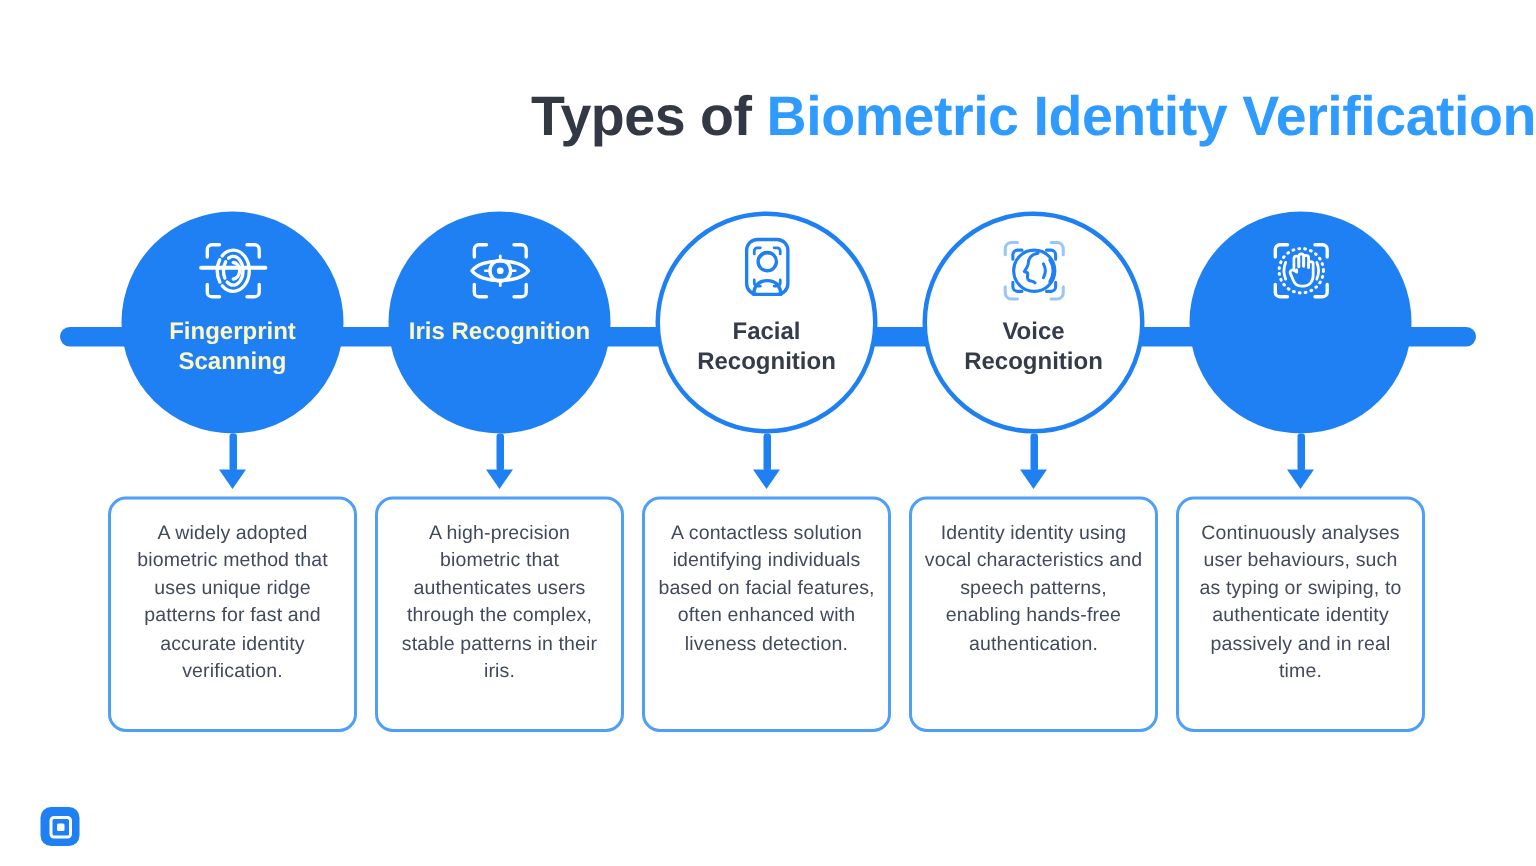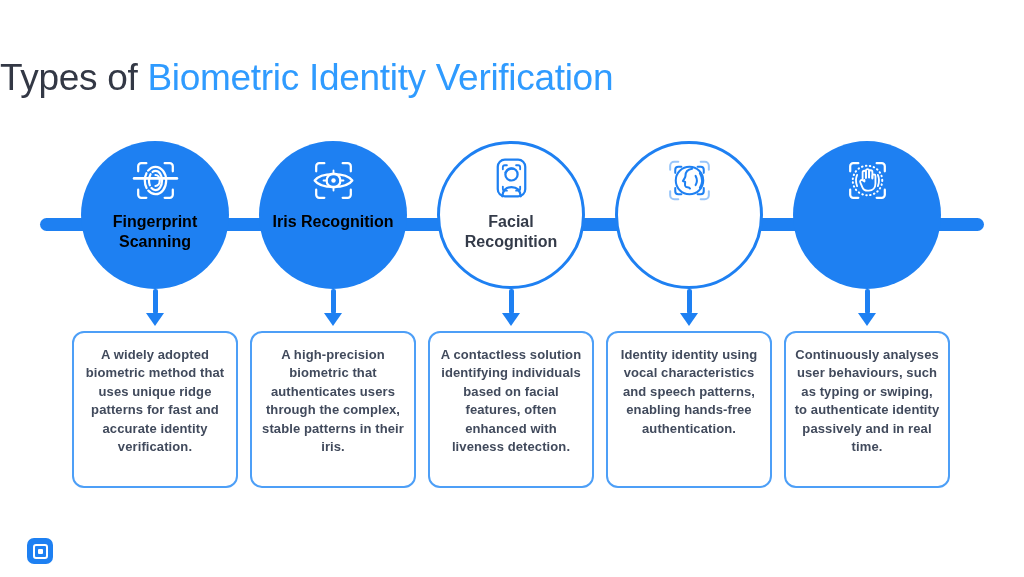--- a/index.html
+++ b/index.html
@@ -7,45 +7,45 @@
     --titleblue:#2f9bff;
     --dark:#333845;
     --dark2:#343b49;
     --body:#414a5c;
     --border:#4d9ff7;
   }
   *{margin:0;padding:0}
   body{background:#fff}
   .canvas{position:relative;width:1024px;height:577px;background:#ffffff;overflow:hidden;
           font-family:"Liberation Sans",sans-serif;}
-  .title{position:absolute;top:57px;left:0;width:100%;text-align:left;
-         font-size:37px;font-weight:400;color:var(--dark);letter-spacing:-0.3px;}
+  .title{position:absolute;top:57px;left:0;width:100%;text-align:right;
+         font-size:37px;font-weight:700;color:var(--dark);letter-spacing:-0.3px;}
   .title .hl{color:var(--titleblue);}
   .timeline{position:absolute;top:218px;left:40px;width:944px;height:13px;
             background:var(--blue);border-radius:7px;z-index:0;}
   .row{position:absolute;top:141px;left:66px;display:flex;z-index:1;}
   .col{width:178px;display:flex;flex-direction:column;align-items:center;}
   .circle{width:148px;height:148px;border-radius:50%;box-sizing:border-box;
           display:flex;flex-direction:column;align-items:center;padding-top:11px;}
   .circle.filled{background:var(--blue);}
   .circle.outline{background:#fff;border:3px solid var(--blue);padding-top:8px;}
   .circle svg{width:57px;height:57px;flex:0 0 auto;}
   .circle.filled svg{color:#ffffff;}
   .circle.outline svg{color:var(--blue);}
   .label{margin-top:3px;font-size:16px;font-weight:700;line-height:1.25;
          text-align:center;max-width:132px;}
-  .circle.filled .label{color:#000000;}
+  .circle.filled .label{color:#fef9c3;}
   .circle.outline .label{color:var(--dark2);}
   .arrow{display:flex;flex-direction:column;align-items:center;height:37px;}
   .stem{width:5px;height:25px;background:var(--blue);border-radius:2px;}
   .head{width:0;height:0;border-left:9px solid transparent;border-right:9px solid transparent;
         border-top:13px solid var(--blue);margin-top:-1px;}
   .card{margin-top:5px;width:166px;min-height:157px;box-sizing:border-box;background:#fff;
         border:2px solid var(--border);border-radius:12px;padding:13px 8px;}
-  .card p{font-size:13px;font-weight:700;color:var(--body);line-height:1.42;
+  .card p{font-size:13px;font-weight:400;color:var(--body);line-height:1.42;
           text-align:center;letter-spacing:0.1px;}
   .logo{position:absolute;left:27px;top:538px;width:26px;height:26px;background:var(--blue);
         border-radius:7px;display:grid;place-items:center;}
   .logo .ring{width:15px;height:15px;box-sizing:border-box;border:2.5px solid #fff;
               border-radius:3px;display:grid;place-items:center;}
   .logo .core{width:5px;height:5px;background:#fff;border-radius:1px;}
   svg{fill:none;stroke:currentColor;stroke-width:2.2;stroke-linecap:round;stroke-linejoin:round;}
 </style>
 </head>
 <body>
@@ -138,20 +138,21 @@
           </g>
           <path d="M14 20.5 v-3 a3 3 0 0 1 3-3 h3" stroke-width="2"></path>
           <path d="M36 14.5 h3 a3 3 0 0 1 3 3 v3" stroke-width="2"></path>
           <path d="M42 35.5 v3 a3 3 0 0 1-3 3 h-3" stroke-width="2"></path>
           <path d="M20 41.5 h-3 a3 3 0 0 1-3-3 v-3" stroke-width="2"></path>
           <circle cx="28" cy="28" r="13.5" stroke-width="2"></circle>
           <path d="M30.5 16.5 c-4.5 0.6-6.5 3.6-6.5 7.1 0 1-1.5 3.4-2.5 4.9 l2.2 0.9 c0 2.5-0.8 4.1 0.8 4.9 1.2 0.6 3 0.2 4 1.6" stroke-width="2"></path>
           <path d="M34 23.5 q2.5 4.5 0 9" stroke-width="2"></path>
           <path d="M38.2 20.8 q4.3 7.2 0 14.4" stroke-width="2"></path>
         </svg>
+        <div class="label">Voice Recognition</div>
       </div>
       <div class="arrow">
         <div class="stem"></div>
         <div class="head"></div>
       </div>
       <div class="card">
         <p>Identity identity using vocal characteristics and speech patterns, enabling hands-free authentication.</p>
       </div>
     </div>
 

